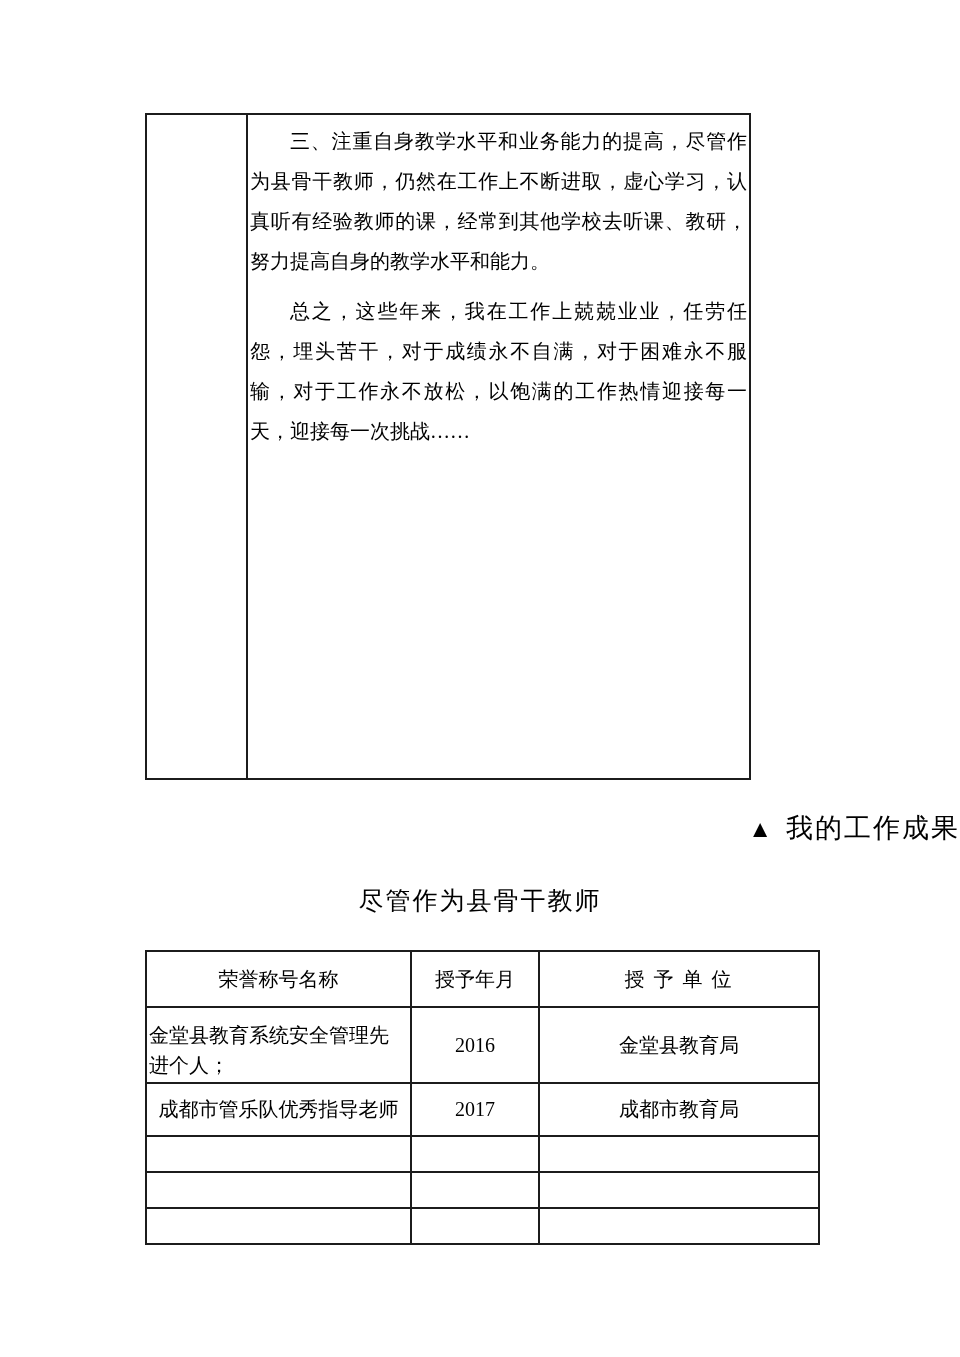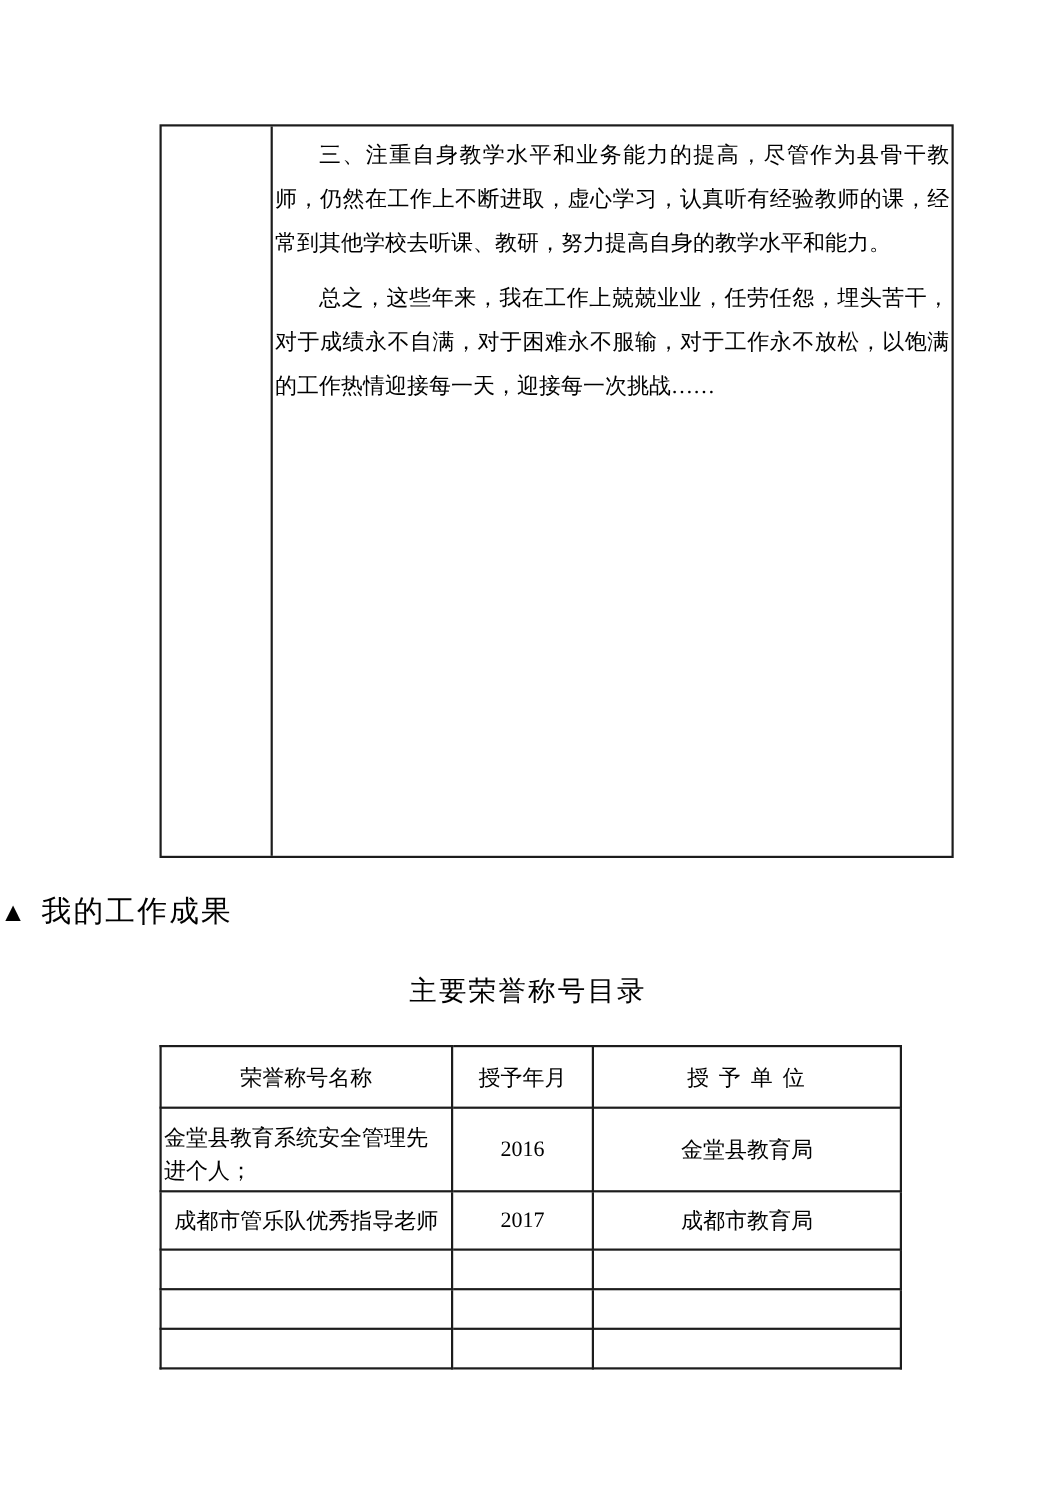--- a/index.html
+++ b/index.html
@@ -15,21 +15,21 @@
     color: #000000;
     font-family: "Liberation Serif", "DejaVu Serif", serif;
     overflow: hidden;
   }
 
   
   .work-table {
     position: absolute;
     left: 145px;
     top: 113px;
-    width: 722px;
+    width: 606px;
     height: 667px;
     border: 2px solid #1c1c1c;
     box-sizing: border-box;
     display: flex;
   }
   .work-table .col-left {
     flex: none;
     width: 101px;
     border-right: 2px solid #1c1c1c;
     box-sizing: border-box;
@@ -48,21 +48,21 @@
     text-indent: 2em;
   }
   .para + .para { margin-top: 10px; }
 
   
   .section-heading {
     position: absolute;
     top: 810px;
     left: 0;
     width: 960px;
-    text-align: left;
+    text-align: right;
     font-size: 27px;
     letter-spacing: 2px;
     white-space: nowrap;
   }
   .section-heading .marker {
     font-size: 24px;
     margin-right: 14px;
     letter-spacing: 0;
   }
   .sub-heading {
@@ -113,21 +113,21 @@
     <div class="col-right">
       <p class="para">三、注重自身教学水平和业务能力的提高，尽管作为县骨干教师，仍然在工作上不断进取，虚心学习，认真听有经验教师的课，经常到其他学校去听课、教研，努力提高自身的教学水平和能力。</p>
       <p class="para">总之，这些年来，我在工作上兢兢业业，任劳任怨，埋头苦干，对于成绩永不自满，对于困难永不服输，对于工作永不放松，以饱满的工作热情迎接每一天，迎接每一次挑战……</p>
     </div>
   </div>
 
   <div class="section-heading">
     <span class="marker">▲</span><span>我的工作成果</span>
   </div>
 
-  <div class="sub-heading">主要荣誉称号目录</div>
+  <div class="sub-heading">尽管作为县骨干教师</div>
 
   <table class="honors">
     <colgroup>
       <col style="width:265px">
       <col style="width:128px">
       <col style="width:280px">
     </colgroup>
     <tbody>
       <tr class="hdr-row">
         <td>荣誉称号名称</td>

